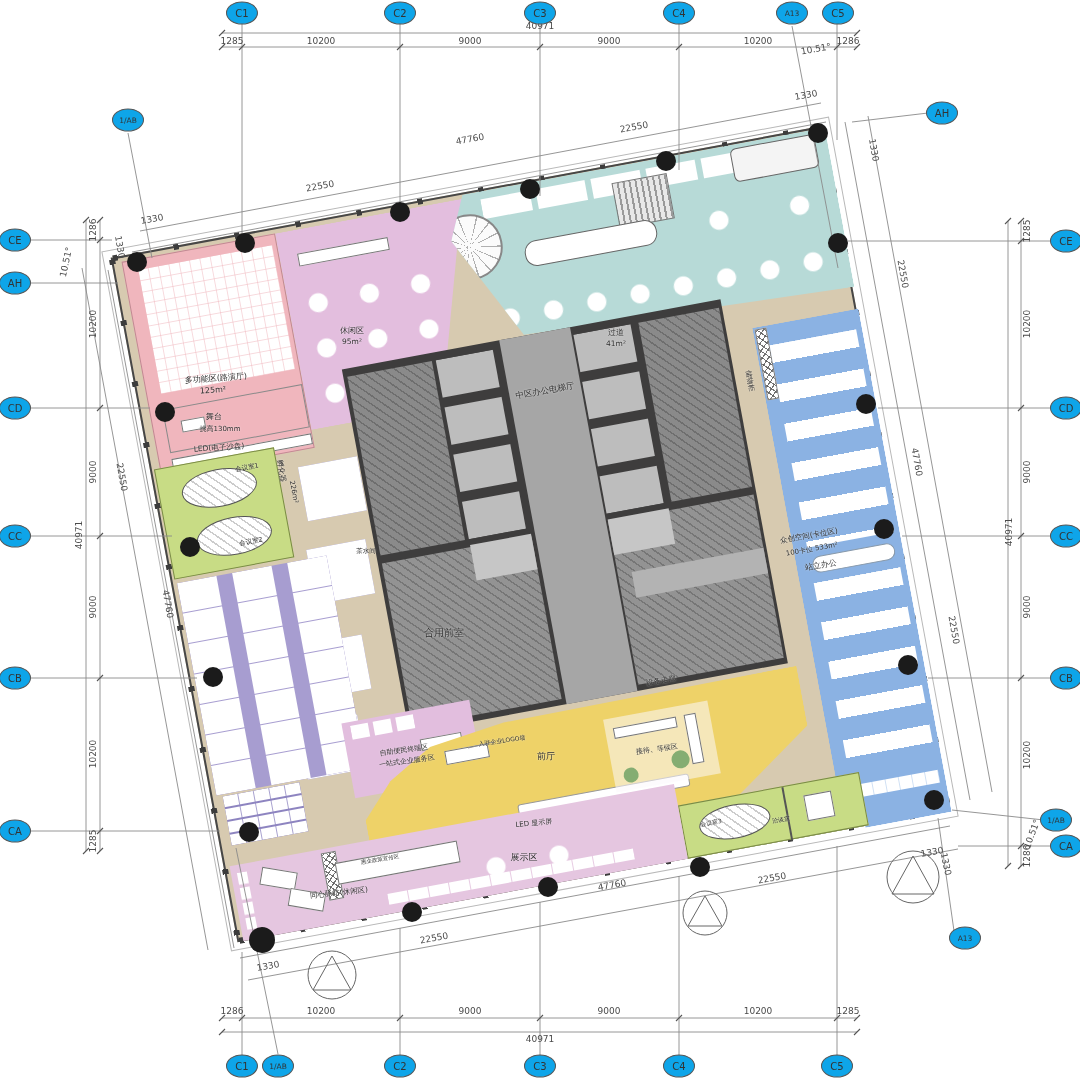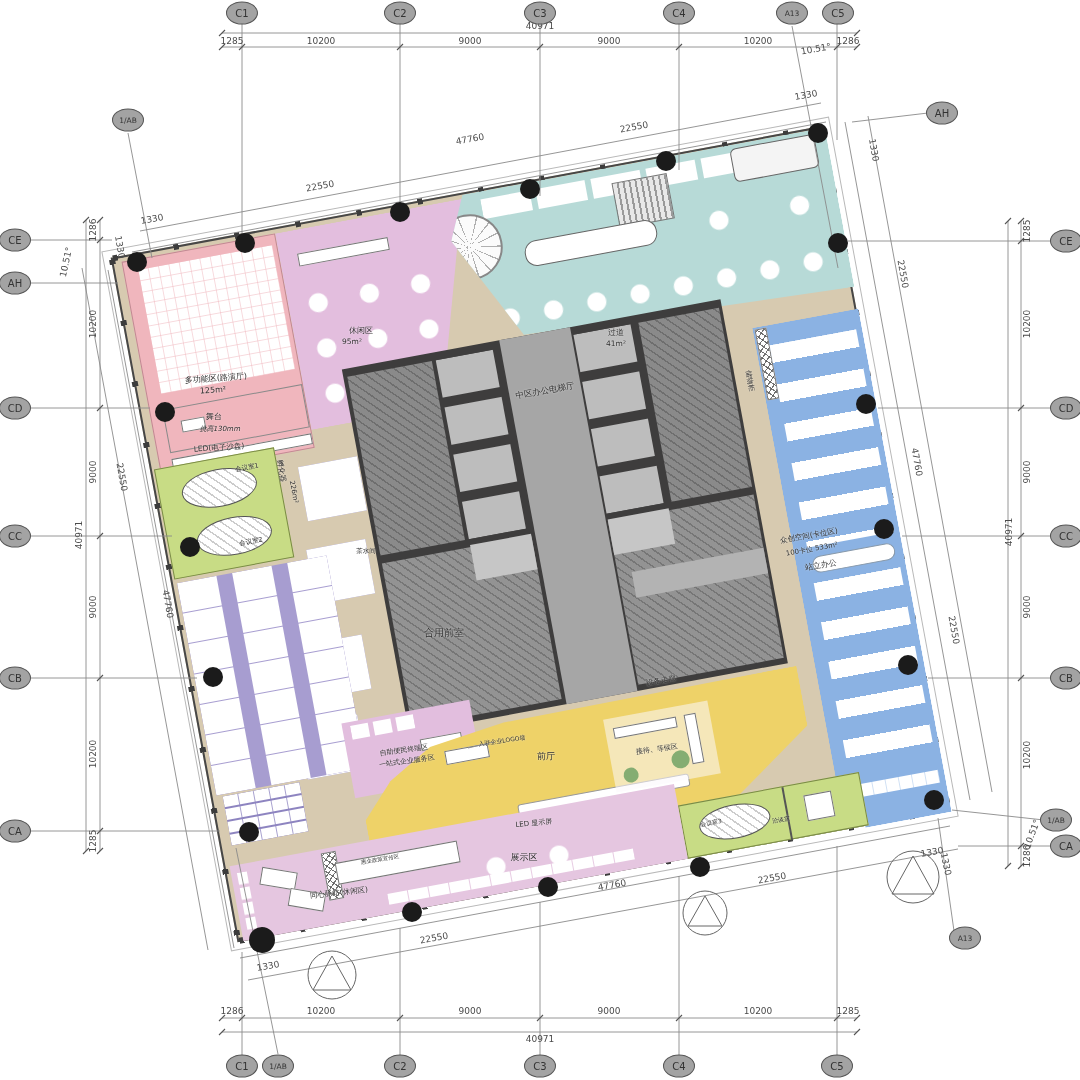--- a/index.html
+++ b/index.html
@@ -1,19 +1,19 @@
 <!DOCTYPE html>
 <html><head>
 <meta charset="utf-8">
 <style>
   html,body{margin:0;padding:0;background:#fff}
   #stage{position:relative;width:1080px;height:1080px;background:#fff;overflow:hidden;
          font-family:"DejaVu Sans",sans-serif}
   svg{position:absolute;left:0;top:0;z-index:20}
-  .bubble{position:absolute;border:1px solid #555;border-radius:50%;background:#a3a3a3;color:#333;
+  .bubble{position:absolute;border:1px solid #555;border-radius:50%;background:#0ea5e9;color:#333;
           display:flex;align-items:center;justify-content:center;transform:translate(-50%,-50%);
           width:30px;height:21px;z-index:30;letter-spacing:0}
   .dim{position:absolute;color:#4a4a4a;white-space:nowrap;z-index:26;font-size:9px}
   .zlabel{position:absolute;color:#2e2e2e;white-space:nowrap;z-index:40;text-align:center;
           text-shadow:0 0 2px rgba(255,255,255,.75);line-height:1.1}
   #building{position:absolute;left:168px;top:186px;width:724px;height:696px;
             transform:rotate(-10.5deg);background:#d7cab0;border:2px solid #474747;
             outline:1px solid #b9b9b9;outline-offset:7px;z-index:10;box-sizing:border-box}
   .z{position:absolute;box-sizing:border-box}
   .psq{background-image:linear-gradient(#fff,#fff);background-repeat:space}
@@ -319,23 +319,23 @@
     <div class="dim" style="left: 122px; top: 477px; transform: translate(-50%, -50%) rotate(80deg);">22550</div>
     <div class="dim" style="left: 168px; top: 604px; transform: translate(-50%, -50%) rotate(80deg);">47760</div>
     <div class="dim" style="left: 874px; top: 150px; transform: translate(-50%, -50%) rotate(80deg);">1330</div>
     <div class="dim" style="left: 903px; top: 274px; transform: translate(-50%, -50%) rotate(80deg);">22550</div>
     <div class="dim" style="left: 917px; top: 462px; transform: translate(-50%, -50%) rotate(80deg);">47760</div>
     <div class="dim" style="left: 954px; top: 630px; transform: translate(-50%, -50%) rotate(80deg);">22550</div>
     <div class="dim" style="left: 946px; top: 864px; transform: translate(-50%, -50%) rotate(78deg);">1330</div>
     <div class="zlabel" style="left: 216px; top: 379px; font-size: 8px; transform: translate(-50%, -50%) rotate(-4deg);">多功能区(路演厅)</div>
     <div class="zlabel" style="left: 213px; top: 391px; font-size: 8px; transform: translate(-50%, -50%) rotate(-4deg);">125m²</div>
     <div class="zlabel" style="left: 214px; top: 417px; font-size: 8px; transform: translate(-50%, -50%) rotate(0deg);">舞台</div>
-    <div class="zlabel" style="left: 220px; top: 430px; font-size: 7px; transform: translate(-50%, -50%) rotate(0deg); font-style: italic;">挑高130mm</div>
+    <div class="zlabel" style="left: 220px; top: 430px; font-size: 7px; transform: translate(-50%, -50%) rotate(0deg);">挑高130mm</div>
     <div class="zlabel" style="left: 219px; top: 448px; font-size: 7.5px; transform: translate(-50%, -50%) rotate(-4deg);">LED(电子沙盘)</div>
-    <div class="zlabel" style="left: 361px; top: 331px; font-size: 8px; transform: translate(-50%, -50%) rotate(0deg);">休闲区</div>
+    <div class="zlabel" style="left: 352px; top: 331px; font-size: 8px; transform: translate(-50%, -50%) rotate(0deg);">休闲区</div>
     <div class="zlabel" style="left: 352px; top: 342px; font-size: 7.5px; transform: translate(-50%, -50%) rotate(0deg);">95m²</div>
     <div class="zlabel" style="left: 616px; top: 333px; font-size: 8px; transform: translate(-50%, -50%) rotate(0deg);">过道</div>
     <div class="zlabel" style="left: 616px; top: 344px; font-size: 7.5px; transform: translate(-50%, -50%) rotate(0deg);">41m²</div>
     <div class="zlabel" style="left: 545px; top: 391px; font-size: 8.5px; transform: translate(-50%, -50%) rotate(-10deg);">中区办公电梯厅</div>
     <div class="zlabel" style="left: 366px; top: 552px; font-size: 6.5px; transform: translate(-50%, -50%) rotate(0deg);">茶水间</div>
     <div class="zlabel" style="left: 444px; top: 632px; font-size: 10px; transform: translate(-50%, -50%) rotate(0deg);">合用前室</div>
     <div class="zlabel" style="left: 661px; top: 681px; font-size: 7.5px; transform: translate(-50%, -50%) rotate(-10deg);">设备走廊</div>
     <div class="zlabel" style="left: 749px; top: 381px; font-size: 7px; transform: translate(-50%, -50%) rotate(80deg);">储物柜</div>
     <div class="zlabel" style="left: 281px; top: 471px; font-size: 7.5px; transform: translate(-50%, -50%) rotate(80deg);">孵化器</div>
     <div class="zlabel" style="left: 293px; top: 492px; font-size: 7px; transform: translate(-50%, -50%) rotate(80deg);">226m²</div>

